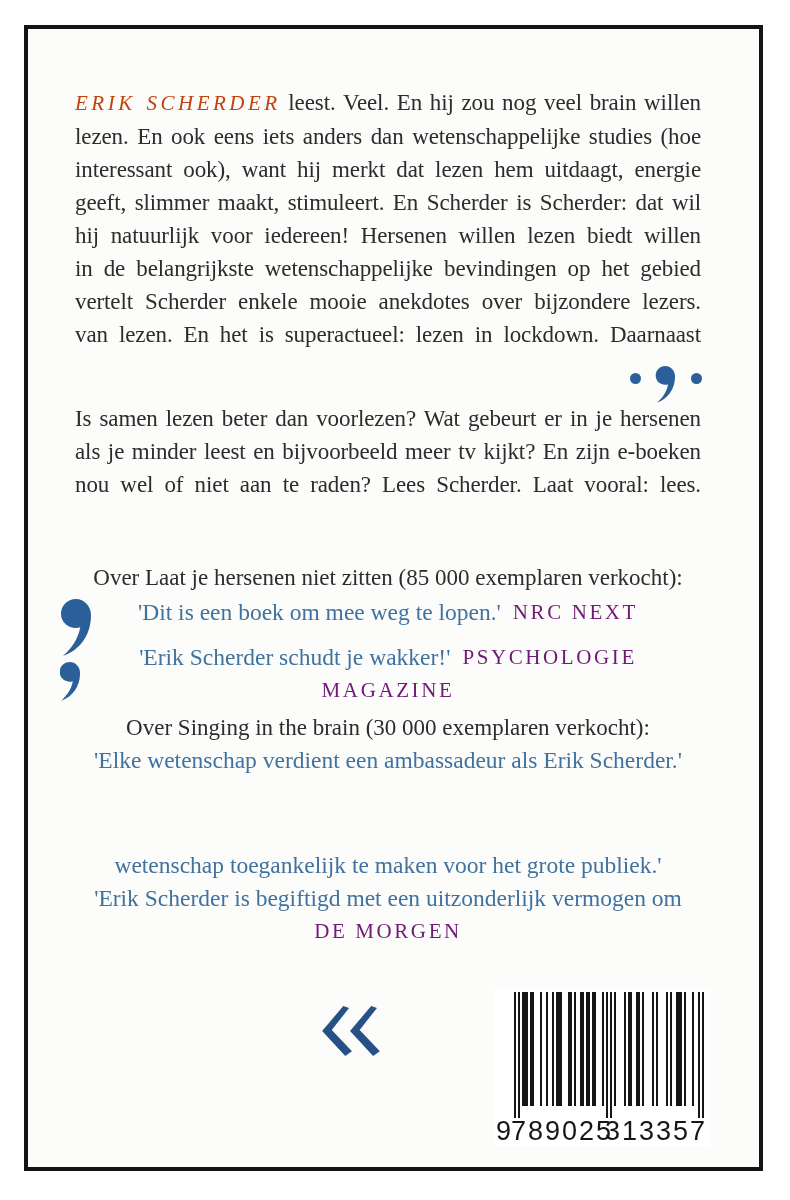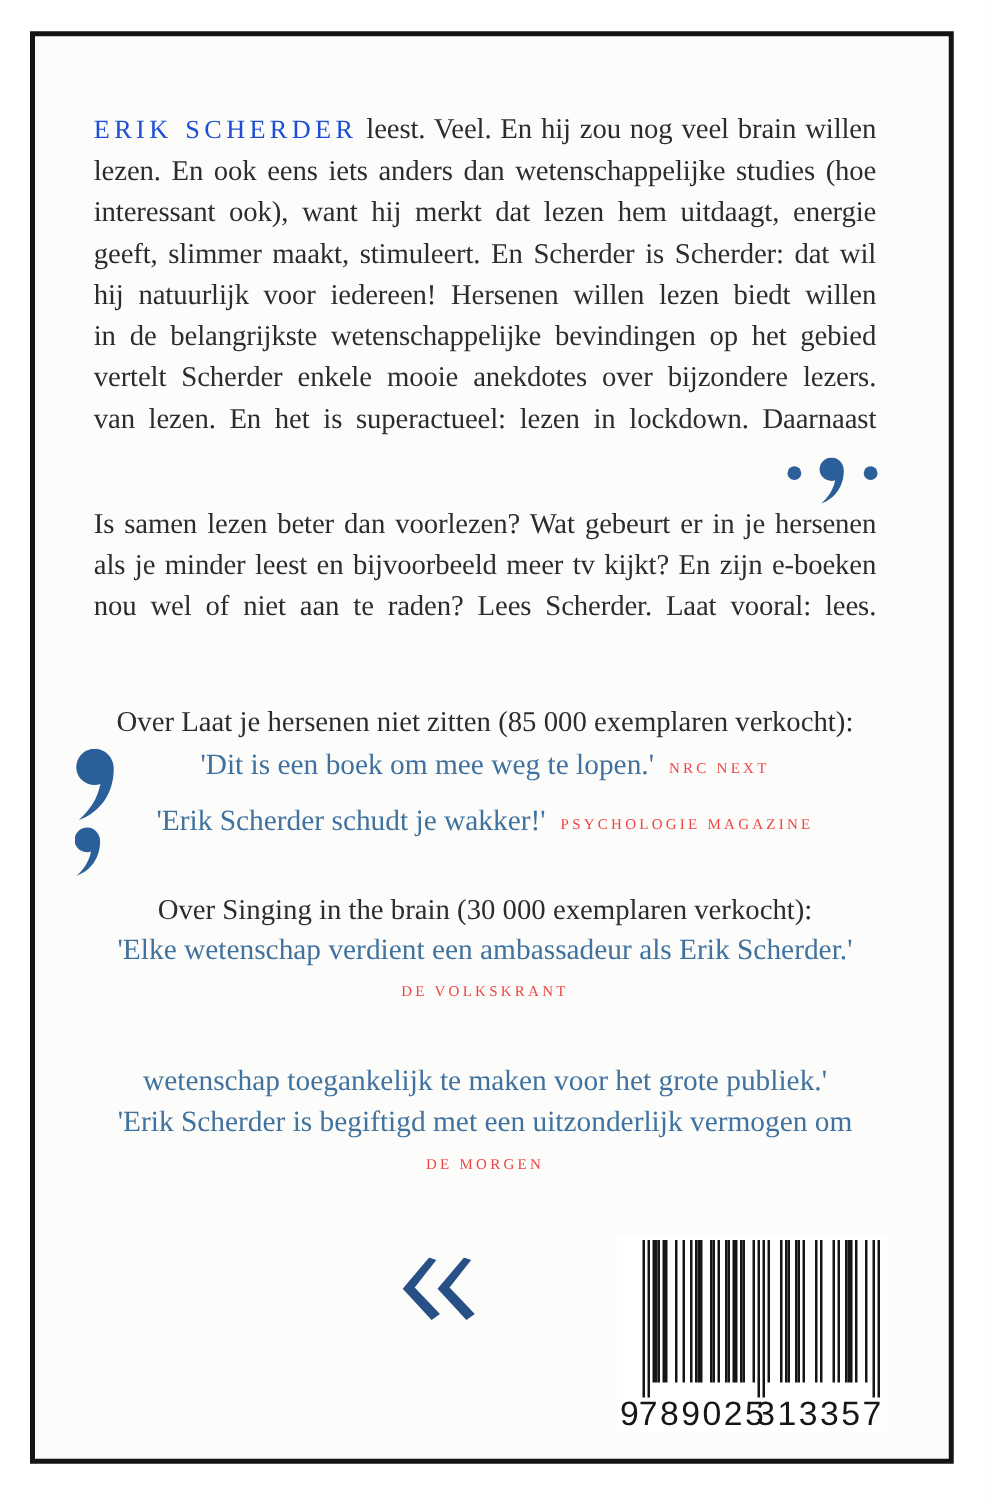--- a/index.html
+++ b/index.html
@@ -10,28 +10,28 @@
   .frame{
     position:absolute;left:24px;top:25px;width:731px;height:1138px;
     border:4px solid #141414;background:#fcfcfa;
   }
   .block{position:absolute;left:75px;width:626px;}
   .jline{
     width:626px;white-space:nowrap;font-size:23px;line-height:33px;
     text-align:justify;text-align-last:justify;letter-spacing:-0.1px;
   }
   .author-caps{
-    color:#1d4ed8;letter-spacing:3.5px;font-size:21px;
+    color:#c2410c;letter-spacing:3.5px;font-size:21px;font-style:italic;
   }
   .it{}
   .centered{text-align:center;}
   .about-line{font-size:23px;line-height:33px;}
   .quote-line{font-size:23.5px;line-height:33px;color:#40729f;}
   .source-caps{
-    color:#ef4444;font-size:12px;letter-spacing:2.6px;line-height:33px;
+    color:#701a75;font-size:21px;letter-spacing:2.6px;line-height:33px;
   }
   .inline-source{margin-left:12px;vertical-align:1px;}
   .decor-right{
     position:absolute;left:630px;top:366px;width:72px;height:40px;
     display:flex;align-items:flex-start;justify-content:space-between;
   }
   .decor-dot{
     width:11px;height:11px;border-radius:50%;background:#2a5f99;margin-top:7px;
   }
   .bigquote{position:absolute;left:60px;top:599px;}
@@ -81,21 +81,20 @@
   </g>
 </svg>
 
 <div class="block centered" style="top:641px;font-family:Liberation Serif, serif;">
   <div class="quote-line"><span>'Erik Scherder schudt je wakker!'</span><span class="source-caps inline-source">PSYCHOLOGIE MAGAZINE</span></div>
 </div>
 
 <div class="block centered" style="top:711px;">
   <div class="about-line"><span>Over </span><span class="it">Singing in the brain</span><span> (30 000 exemplaren verkocht):</span></div>
   <div class="quote-line">'Elke wetenschap verdient een ambassadeur als Erik Scherder.'</div>
-  <div class="source-caps">DE VOLKSKRANT</div>
 </div>
 
 <div class="block centered" style="top:849px;">
   <div class="quote-line">wetenschap toegankelijk te maken voor het grote publiek.'</div>
   <div class="quote-line">'Erik Scherder is begiftigd met een uitzonderlijk vermogen om</div>
   <div class="source-caps">DE MORGEN</div>
 </div>
 
 <svg class="logo" width="58" height="50" viewBox="0 0 60 52">
   <g fill="#265086">

